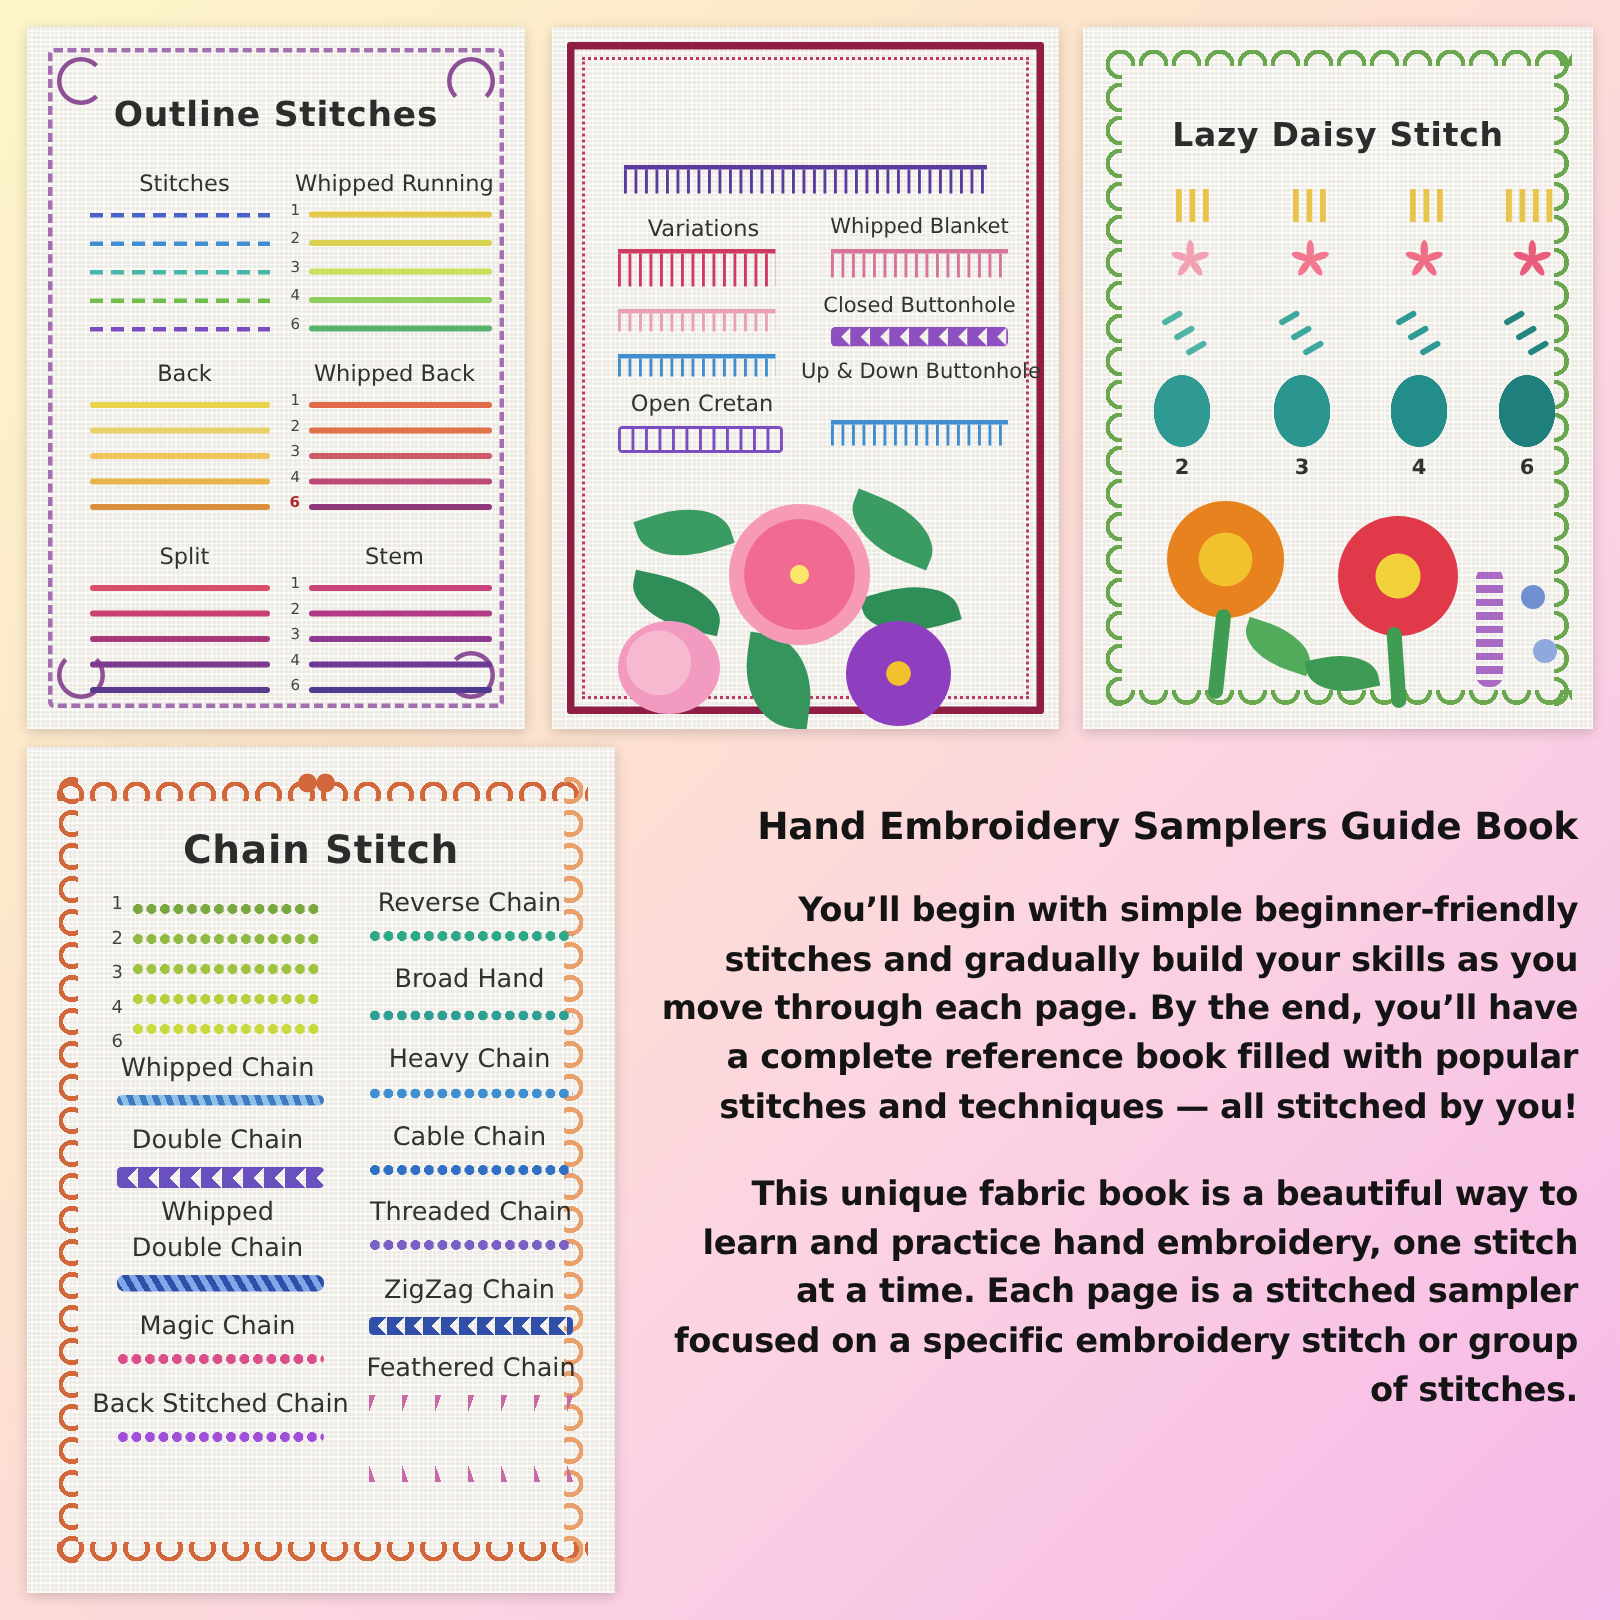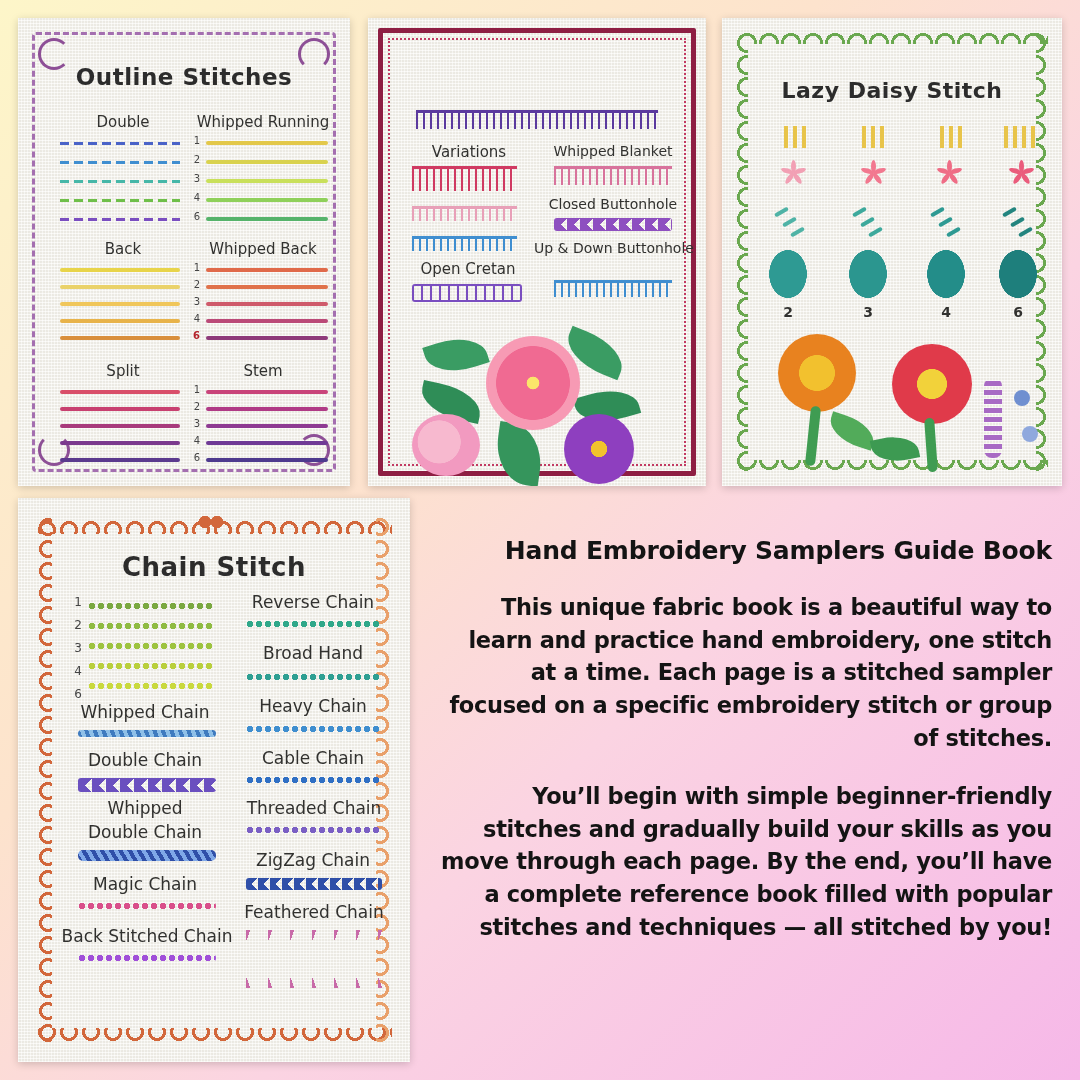--- a/index.html
+++ b/index.html
@@ -180,21 +180,21 @@
   <div class="sampler" id="card-outline">
     <div class="fabric"></div>
     <div class="border-frame"></div>
     <div class="swirl" style="left:20px;top:20px;"></div>
     <div class="swirl" style="right:20px;top:20px;transform:rotate(90deg);"></div>
     <div class="swirl" style="left:20px;bottom:20px;transform:rotate(270deg);"></div>
     <div class="swirl" style="right:20px;bottom:20px;transform:rotate(180deg);"></div>
 
     <div class="sampler-title" style="top:46px;font-size:23px;">Outline Stitches</div>
 
-    <div class="lbl" style="left:40px;top:95px;width:130px;font-size:15px;">Double</div>
+    <div class="lbl" style="left:40px;top:95px;width:130px;font-size:15px;">Stitches</div>
     <div class="dashline" style="left:42px;top:124px;width:120px;background-image:linear-gradient(to right,#4a63c8 9px,transparent 9px);background-size:14px 3px;height:3px;"></div>
     <div class="dashline" style="left:42px;top:143px;width:120px;background-image:linear-gradient(to right,#3f8ed0 9px,transparent 9px);background-size:14px 3px;height:3px;"></div>
     <div class="dashline" style="left:42px;top:162px;width:120px;background-image:linear-gradient(to right,#46b7a8 9px,transparent 9px);background-size:14px 3px;height:3px;"></div>
     <div class="dashline" style="left:42px;top:181px;width:120px;background-image:linear-gradient(to right,#6fbf4a 9px,transparent 9px);background-size:14px 3px;height:3px;"></div>
     <div class="dashline" style="left:42px;top:200px;width:120px;background-image:linear-gradient(to right,#7a4ec0 9px,transparent 9px);background-size:14px 3px;height:3px;"></div>
 
     <div class="lbl" style="left:170px;top:95px;width:150px;font-size:15px;">Whipped Running</div>
     <div class="numcol" style="left:168px;top:118px;width:14px;font-size:10px;">
       <span>1</span>
       <span style="margin-top:9px">2</span>
@@ -435,17 +435,17 @@
 
     <div class="lbl" style="left:212px;top:352px;width:166px;font-size:17px;">ZigZag Chain</div>
     <div class="stitchline" style="left:228px;top:380px;width:136px;height:12px;background-image:linear-gradient(135deg,#2f4fa8 50%,transparent 50%),linear-gradient(45deg,#2f4fa8 50%,transparent 50%);background-size:12px 12px;"></div>
 
     <div class="lbl" style="left:202px;top:404px;width:188px;font-size:17px;">Feathered Chain</div>
     <div style="position:absolute;left:228px;top:432px;width:136px;height:58px;background-image:linear-gradient(110deg,#c86aa8 0 4px,transparent 4px),linear-gradient(70deg,#c86aa8 0 4px,transparent 4px);background-size:22px 58px;"></div>
   </div>
 
   <div id="text-panel">
     <h1>Hand Embroidery Samplers Guide Book</h1>
+    <p>You’ll begin with simple beginner-friendly stitches and gradually build your skills as you move through each page. By the end, you’ll have a complete reference book filled with popular stitches and techniques — all stitched by you!</p>
     <p>This unique fabric book is a beautiful way to learn and practice hand embroidery, one stitch at a time. Each page is a stitched sampler focused on a specific embroidery stitch or group of stitches.</p>
-    <p>You’ll begin with simple beginner-friendly stitches and gradually build your skills as you move through each page. By the end, you’ll have a complete reference book filled with popular stitches and techniques — all stitched by you!</p>
   </div>
 
 </div>
 
 </body></html>

